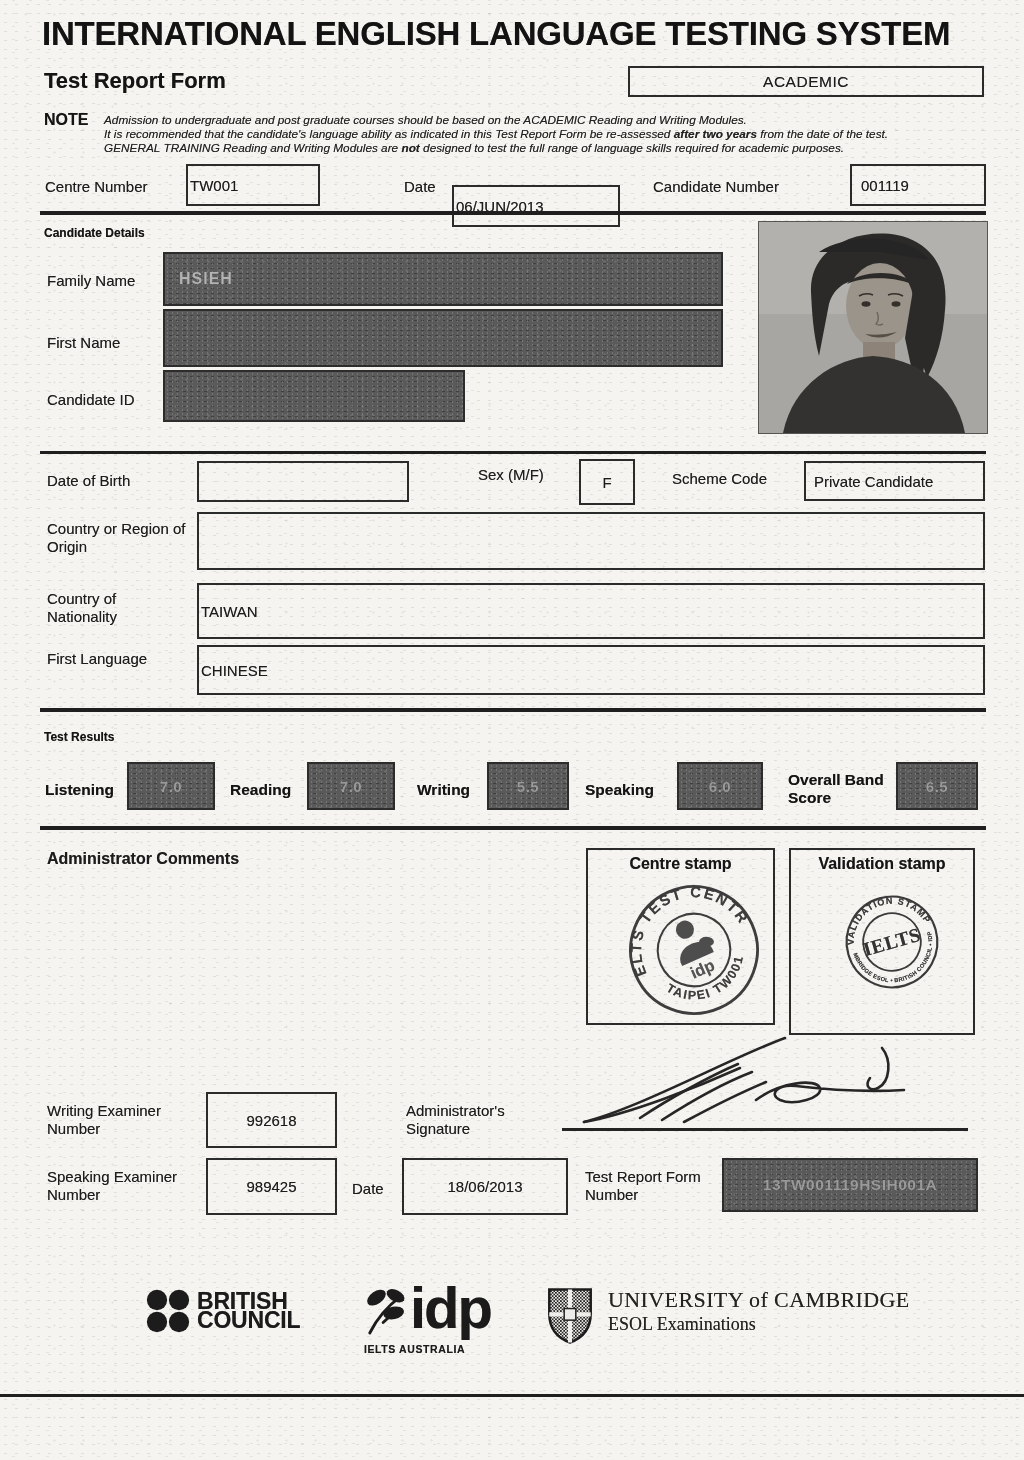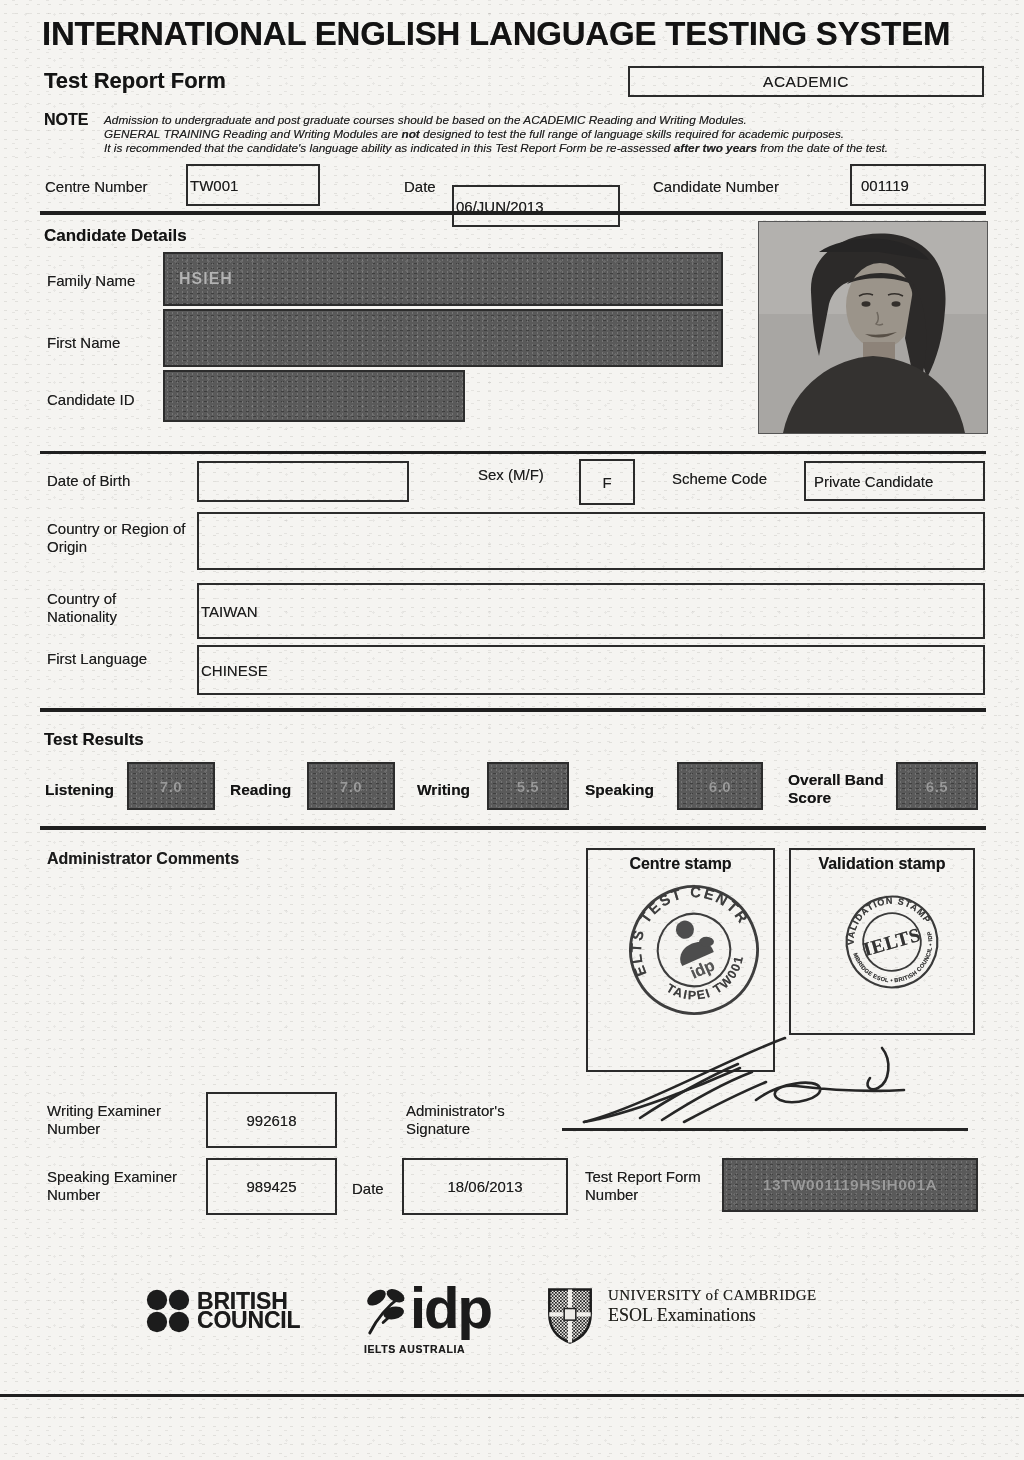--- a/index.html
+++ b/index.html
@@ -13,21 +13,21 @@
       radial-gradient(rgba(60,60,60,.07) 1.3px,transparent 1.6px);
     background-size:11px 9px,17px 13px,29px 23px;
     background-position:0 0,5px 7px,11px 3px;
     text-shadow:0 0 .6px rgba(25,25,25,.55);
   }
   .doc-title{position:absolute;left:42px;top:15px;width:945px;font-size:33px;font-weight:bold;
     color:#131313;letter-spacing:-.2px;white-space:nowrap;}
   .form-name{position:absolute;left:44px;top:68px;font-size:22px;font-weight:bold;color:#141414;}
   .lbl{position:absolute;font-size:15px;line-height:18px;color:#1c1c1c;}
   .lbl.b{font-weight:bold;text-align:right;}
-  .h-sec{position:absolute;font-size:17px;font-weight:bold;color:#141414;}
+  .h-sec{position:absolute;font-size:12px;font-weight:bold;color:#141414;}
   .bx{position:absolute;box-sizing:border-box;border:2px solid #2b2b2b;display:flex;align-items:center;}
   .bx .v{font-size:15px;color:#1c1c1c;padding-left:2px;white-space:nowrap;}
   .bx.center{justify-content:center}
   .bx.center .v{padding-left:0;}
   .dark{position:absolute;box-sizing:border-box;border:2px solid #2c2c2c;display:flex;align-items:center;
     background-color:#5a5a5a;
     background-image:
       radial-gradient(rgba(255,255,255,.16) 1px,transparent 1.1px),
       radial-gradient(rgba(0,0,0,.30) 1px,transparent 1.1px),
       radial-gradient(rgba(255,255,255,.10) 1.3px,transparent 1.5px);
@@ -46,41 +46,41 @@
   .score-lbl{position:absolute;font-size:15.5px;font-weight:bold;color:#141414;line-height:18px;}
   .photo{position:absolute;left:758px;top:221px;width:228px;height:211px;border:1px solid #555;overflow:hidden;}
   .bc-logo{position:absolute;left:146px;top:1289px;display:flex;align-items:center;}
   .bc-text{margin-left:7px;font-size:23px;font-weight:bold;line-height:19.5px;color:#1b1b1b;letter-spacing:-.2px;}
   .idp-logo{position:absolute;left:364px;top:1286px;}
   .idp-row{display:flex;align-items:flex-start;}
   .idp-word{font-size:58px;font-weight:bold;line-height:44px;color:#1b1b1b;letter-spacing:-2px;margin-left:2px;}
   .idp-sub{font-size:10.5px;font-weight:bold;letter-spacing:.6px;color:#1b1b1b;margin-top:7px;}
   .cam-logo{position:absolute;left:546px;top:1287px;display:flex;}
   .cam-text{margin-left:14px;font-family:"Liberation Serif",serif;color:#23231f;}
-  .cam-l1{font-size:15px;letter-spacing:.4px;}
+  .cam-l1{font-size:22px;letter-spacing:.4px;}
   .cam-l2{font-size:18px;margin-top:1px;}
   .footer-text{position:absolute;left:0;top:1402px;width:1024px;text-align:center;font-size:13.5px;color:#1c1c1c;}
   .sig-line{position:absolute;left:562px;top:1128px;width:406px;height:2.5px;background:#242424;}
 </style>
 </head>
 <body>
 
 <div class="page">
 
   <div class="doc-title">INTERNATIONAL ENGLISH LANGUAGE TESTING SYSTEM</div>
   <div class="form-name">Test Report Form</div>
   <div class="bx center" style="left:628px;top:66px;width:356px;height:31px;">
     <span class="v" style="font-size:15.5px;letter-spacing:.5px;">ACADEMIC</span>
   </div>
 
   <div class="note-label">NOTE</div>
   <div class="note-body">
     <div><span>Admission to undergraduate and post graduate courses should be based on the ACADEMIC Reading and Writing Modules.</span></div>
+    <div><span>It is recommended that the candidate's language ability as indicated in this Test Report Form be re-assessed </span><b>after two years</b><span> from the date of the test.</span></div>
     <div><span>GENERAL TRAINING Reading and Writing Modules are </span><b>not</b><span> designed to test the full range of language skills required for academic purposes.</span></div>
-    <div><span>It is recommended that the candidate's language ability as indicated in this Test Report Form be re-assessed </span><b>after two years</b><span> from the date of the test.</span></div>
   </div>
 
   <div class="lbl" style="left:45px;top:178px;">Centre Number</div>
   <div class="bx" style="left:186px;top:164px;width:134px;height:42px;">
     <span class="v">TW001</span>
   </div>
   <div class="lbl" style="left:404px;top:178px;">Date</div>
   <div class="bx" style="left:452px;top:164px;width:168px;height:42px;margin-top:21px;">
     <span class="v">06/JUN/2013</span>
   </div>
@@ -168,21 +168,21 @@
   </div>
   <div class="score-lbl" style="left:788px;top:771px;width:104px;">Overall Band Score</div>
   <div class="dark center" style="left:896px;top:762px;width:82px;height:48px;">
     <span class="v">6.5</span>
   </div>
 
   <div class="rule" style="left:40px;top:826px;width:946px;height:3.5px;"></div>
 
   <div class="lbl b" style="left:47px;top:850px;font-size:16px;">Administrator Comments</div>
 
-  <div class="stamp-box" style="left:586px;top:848px;width:189px;height:224px;">
+  <div class="stamp-box" style="left:586px;top:848px;width:189px;height:177px;">
     <div class="cap">Centre stamp</div>
   </div>
   <svg class="stamp-seal" style="left:624px;top:880px;transform:rotate(-24deg);" width="140" height="140" viewBox="0 0 170 170">
     <defs>
       <path id="csTop" d="M 21,85 A 64,64 0 0 1 149,85"></path>
       <path id="csBot" d="M 25,85 A 60,60 0 0 0 145,85"></path>
     </defs>
     <circle cx="85" cy="85" r="77" fill="none" stroke="#3e3e3e" stroke-width="3.5"></circle>
     <circle cx="85" cy="85" r="44" fill="none" stroke="#3e3e3e" stroke-width="2.5"></circle>
     <text font-size="18" font-weight="bold" fill="#3e3e3e" letter-spacing="2.5" font-family="Liberation Sans, sans-serif">

